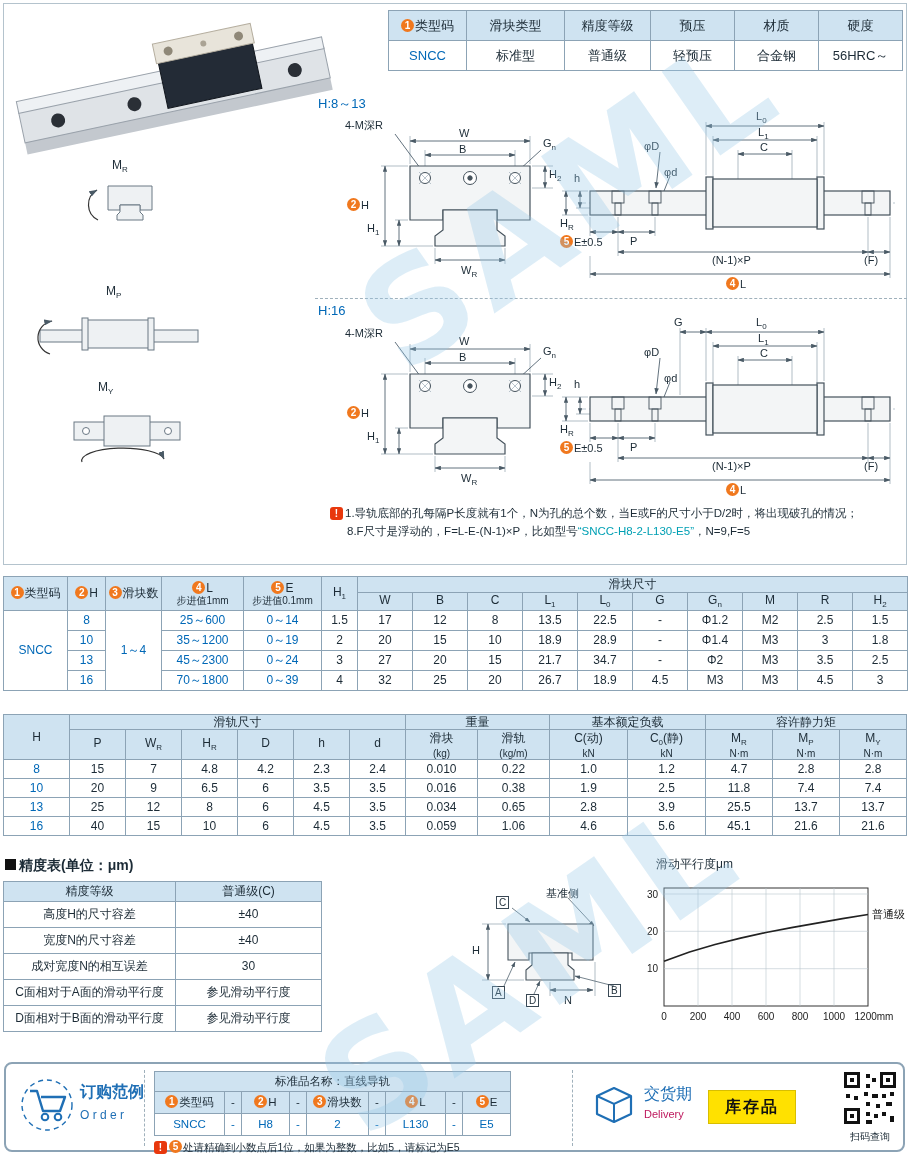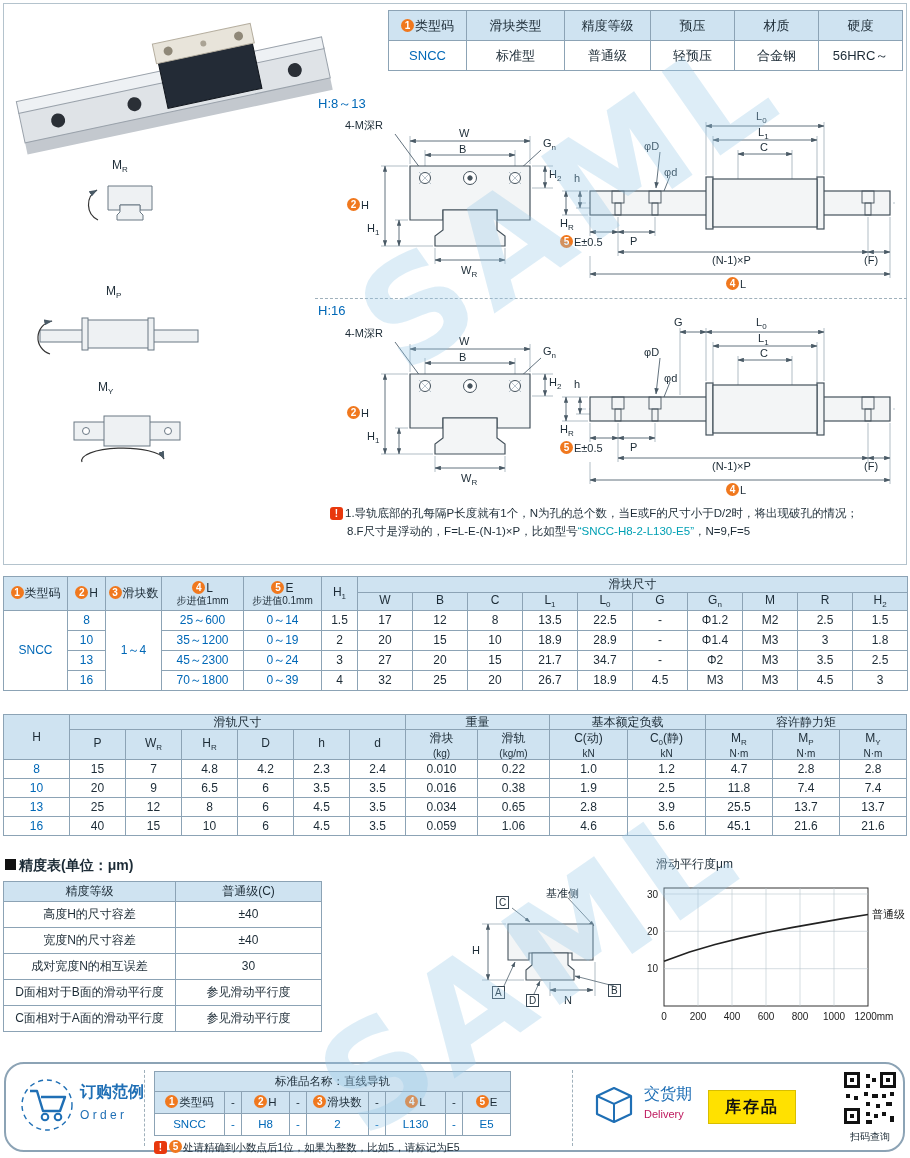--- a/index.html
+++ b/index.html
@@ -19,21 +19,21 @@
 .small{font-size:10px;line-height:1.1}
 .blue{color:#0068b7}
 .badge{display:inline-block;width:13px;height:13px;line-height:13px;border-radius:50%;background:#f0781e;color:#fff;font-size:10px;text-align:center;font-weight:700;vertical-align:1px;margin-right:1px}
 .wbadge{display:inline-block;width:13px;height:13px;line-height:13px;border-radius:3px;background:#e8380d;color:#fff;font-size:10px;text-align:center;font-weight:700;margin-right:2px}
 .lbl{position:absolute;font-size:11px;white-space:nowrap;color:#1c2b36}
 .sec{position:absolute;color:#0068b7;font-size:13px;font-weight:400}
 .draw{position:absolute}
 .draw svg{position:absolute;left:0;top:0}
 .box{border:1px solid #394854;padding:0 2px;font-size:10px}
 .topbox{position:absolute;left:3px;top:3px;width:904px;height:562px;border:1px solid #b4c3cd}
-.bbar{position:absolute;left:4px;top:1062px;width:901px;height:90px;border:2px solid #8ca3b5;border-radius:20px;background:#fff}
+.bbar{position:absolute;left:4px;top:1062px;width:901px;height:90px;border:2px solid #8ca3b5;border-radius:8px;background:#fff}
 .wm{position:absolute;z-index:2;font-family:"DejaVu Sans",sans-serif;font-weight:700;font-size:140px;color:rgba(150,198,230,.32);letter-spacing:8px;transform:rotate(-35deg);transform-origin:0 0;pointer-events:none}
 .vsep{position:absolute;top:6px;height:76px;border-left:1px dashed #9fb0bb}
 </style>
 </head>
 <body>
 
 <div class="page">
 
 <svg width="0" height="0" style="position:absolute">
 <defs>
@@ -616,25 +616,25 @@
         </tr>
 <tr>
           <td>宽度N的尺寸容差</td>
           <td>±40</td>
         </tr>
 <tr>
           <td>成对宽度N的相互误差</td>
           <td>30</td>
         </tr>
 <tr>
-          <td>D面相对于B面的滑动平行度</td>
+          <td>C面相对于A面的滑动平行度</td>
           <td>参见滑动平行度</td>
         </tr>
 <tr>
-          <td>C面相对于A面的滑动平行度</td>
+          <td>D面相对于B面的滑动平行度</td>
           <td>参见滑动平行度</td>
         </tr>
 </tbody>
     </table>
 
 <div class="draw" style="left:468px;top:884px;width:175px;height:135px">
 <svg width="175" height="135" viewBox="0 0 175 135">
  <g stroke="#8fa0ac" stroke-width="0.7">
   <line x1="38" y1="40" x2="14" y2="40"></line>
           <line x1="56" y1="96" x2="14" y2="96"></line>

